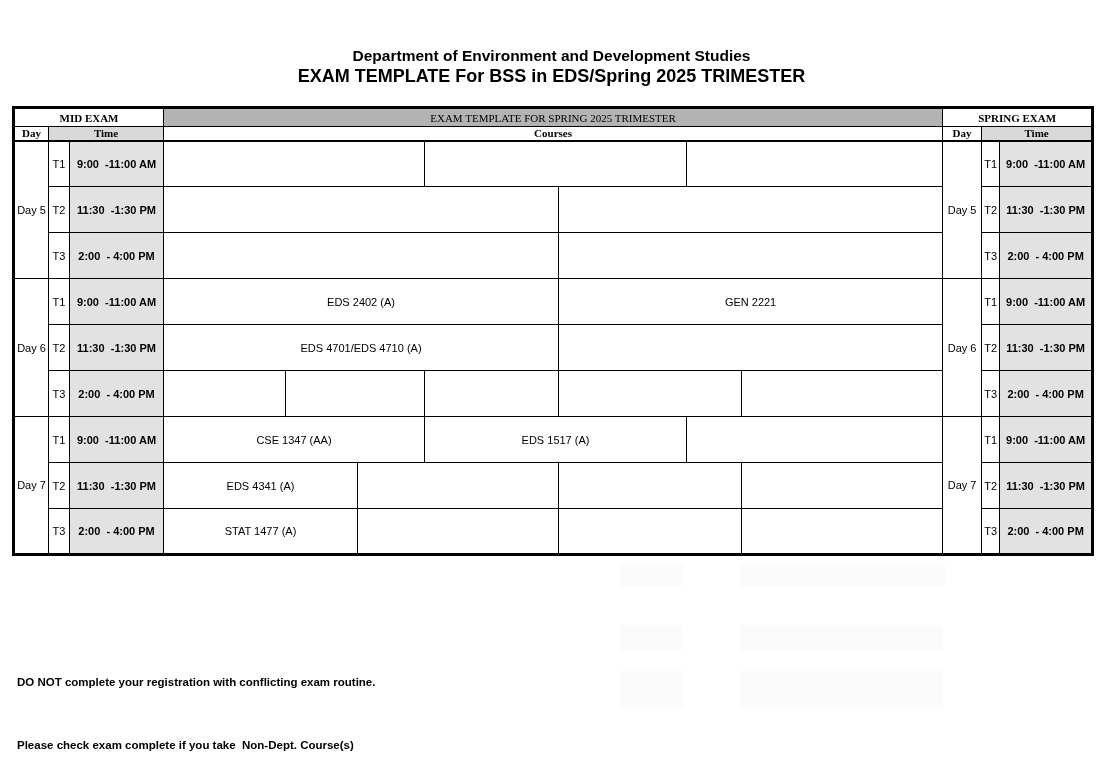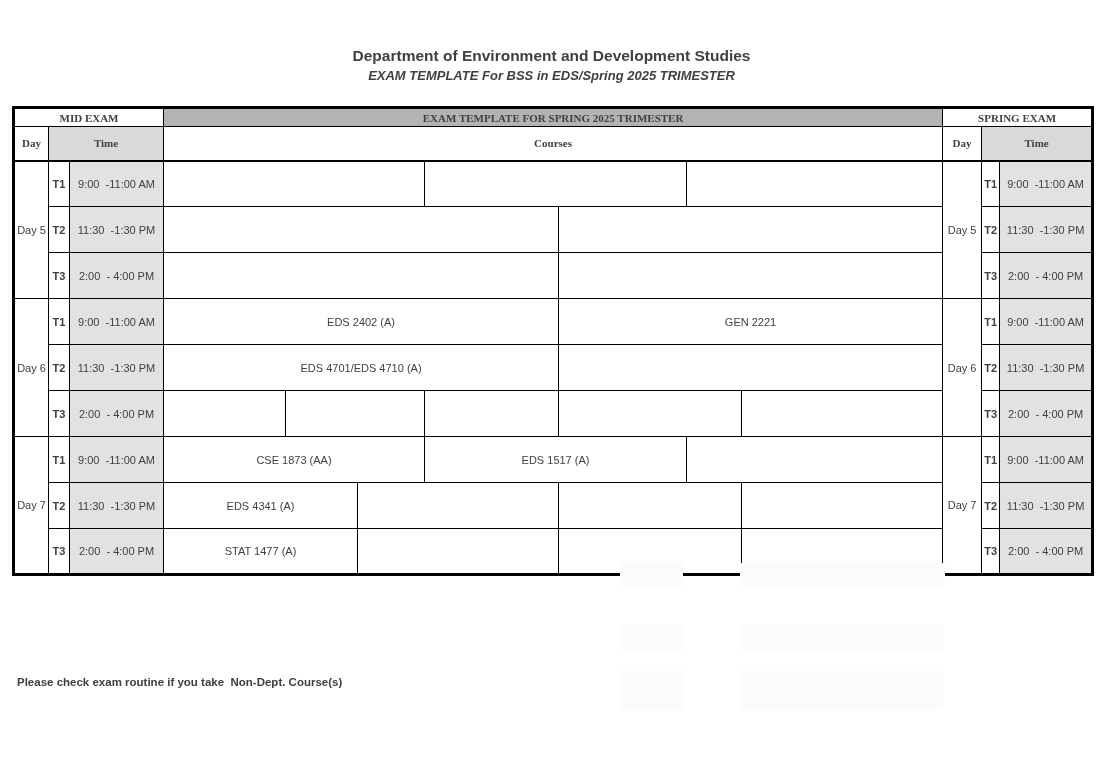--- a/index.html
+++ b/index.html
@@ -1,74 +1,73 @@
 <!DOCTYPE html>
 <html><head>
 <meta charset="utf-8">
 <style>
   html,body{margin:0;padding:0;background:#ffffff;}
   .page{
     position:relative;
     width:1103px;height:780px;
     background:#ffffff;
     font-family:"Liberation Sans", sans-serif;
-    color:#404040;
+    color:#000000;
     overflow:hidden;
   }
   
   .title-block{
     position:absolute;top:46px;left:0;width:1103px;text-align:center;
   }
   .doc-title{
     font-size:15.5px;font-weight:bold;line-height:20px;
     font-family:"Liberation Sans", sans-serif;
   }
   .doc-subtitle{
-    font-size:13px;font-weight:bold;line-height:20px;
+    font-size:18px;font-weight:bold;line-height:20px;
     font-family:"Liberation Sans", sans-serif;
-    font-style:italic;
   }
   
   table.exam{
     position:absolute;left:12px;top:106px;
     border-collapse:collapse;table-layout:fixed;
     width:1079px;
     border:3px solid #000;
     padding-left:44px;
   }
   table.exam td{
     border:1.5px solid #000;
     padding:0;overflow:hidden;
     text-align:center;vertical-align:middle;
     font-size:11px;
   }
   tr.head1{height:19px;}
-  tr.head2{height:34px;margin-top:46px;}
+  tr.head2{height:14px;margin-top:46px;}
   tr.body-row{height:46px;}
   td.h-mid, td.h-final{
     font-family:"Liberation Serif", serif;
     font-weight:bold;font-size:13px;background:#ffffff;
   }
   td.h-center{
     font-family:"Liberation Serif", serif;
-    font-weight:bold;font-size:15px;
+    font-weight:normal;font-size:15px;
     background:#b3b3b3;
     margin-left:32px;
   }
   td.h-sub{
     font-family:"Liberation Serif", serif;
     font-weight:bold;font-size:12.5px;
   }
   td.h-sub.gray{background:#d9d9d9;}
   td.h-sub.white{background:#ffffff;}
   tr.head2 td{border-bottom:2.5px solid #000;}
   td.day-cell{font-size:11.5px;background:#ffffff;}
-  td.t-cell{font-size:10.5px;background:#ffffff;font-weight:bold;}
+  td.t-cell{font-size:10.5px;background:#ffffff;}
   td.time-cell{
-    font-size:11px;background:#e2e2e2;white-space:pre;
+    font-size:11px;background:#e2e2e2;white-space:pre;font-weight:bold;
   }
   td.course-cell{font-size:10.5px;background:#ffffff;margin-top:8px;}
   td.sep-r{border-right:2.5px solid #000;}
   
   .notes{
     position:absolute;left:17px;top:630px;
     font-size:11.5px;font-weight:bold;line-height:21px;
     white-space:pre;
   }
   
@@ -177,21 +176,21 @@
       <td class="course-cell" colspan="2"></td>
       <td class="course-cell sep-r"></td>
       <td class="t-cell">T3</td>
       <td class="time-cell">2:00  - 4:00 PM</td>
     </tr>
 
     <tr class="body-row">
       <td class="day-cell" rowspan="3">Day 7</td>
       <td class="t-cell">T1</td>
       <td class="time-cell sep-r">9:00  -11:00 AM</td>
-      <td class="course-cell" colspan="3">CSE 1873 (AA)</td>
+      <td class="course-cell" colspan="3">CSE 1347 (AA)</td>
       <td class="course-cell" colspan="2">EDS 1517 (A)</td>
       <td class="course-cell sep-r" colspan="2"></td>
       <td class="day-cell" rowspan="3">Day 7</td>
       <td class="t-cell">T1</td>
       <td class="time-cell">9:00  -11:00 AM</td>
     </tr>
     <tr class="body-row">
       <td class="t-cell">T2</td>
       <td class="time-cell sep-r">11:30  -1:30 PM</td>
       <td class="course-cell" colspan="2">EDS 4341 (A)</td>
@@ -215,17 +214,18 @@
     </table>
 
   <div class="ghost g1a"></div>
   <div class="ghost g1b"></div>
   <div class="ghost g2a"></div>
   <div class="ghost g2b"></div>
   <div class="ghost g3a"></div>
   <div class="ghost g3b"></div>
 
   <div class="notes">
-    <div>Please check exam routine if you take  Non-Dept. Course(s)</div>
+    <div>DO NOT complete your registration with conflicting exam routine.</div>
+    <div>Please check exam complete if you take  Non-Dept. Course(s)</div>
     
   </div>
 
 </div>
 
 </body></html>

